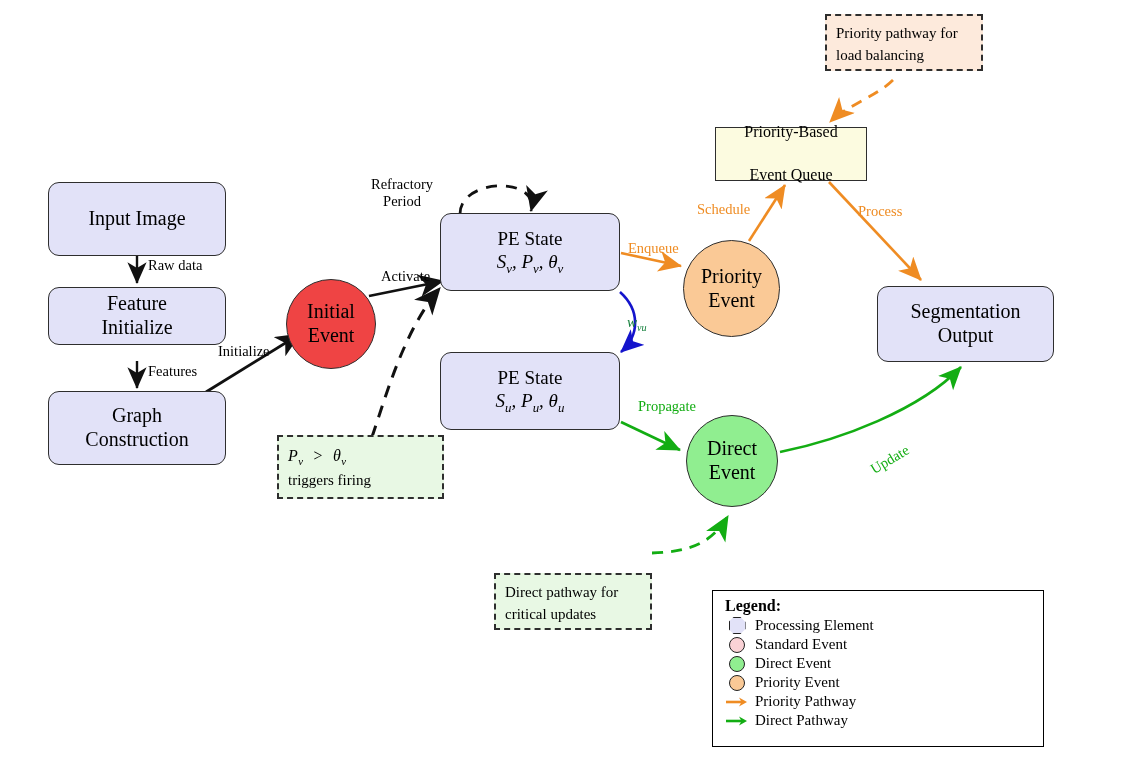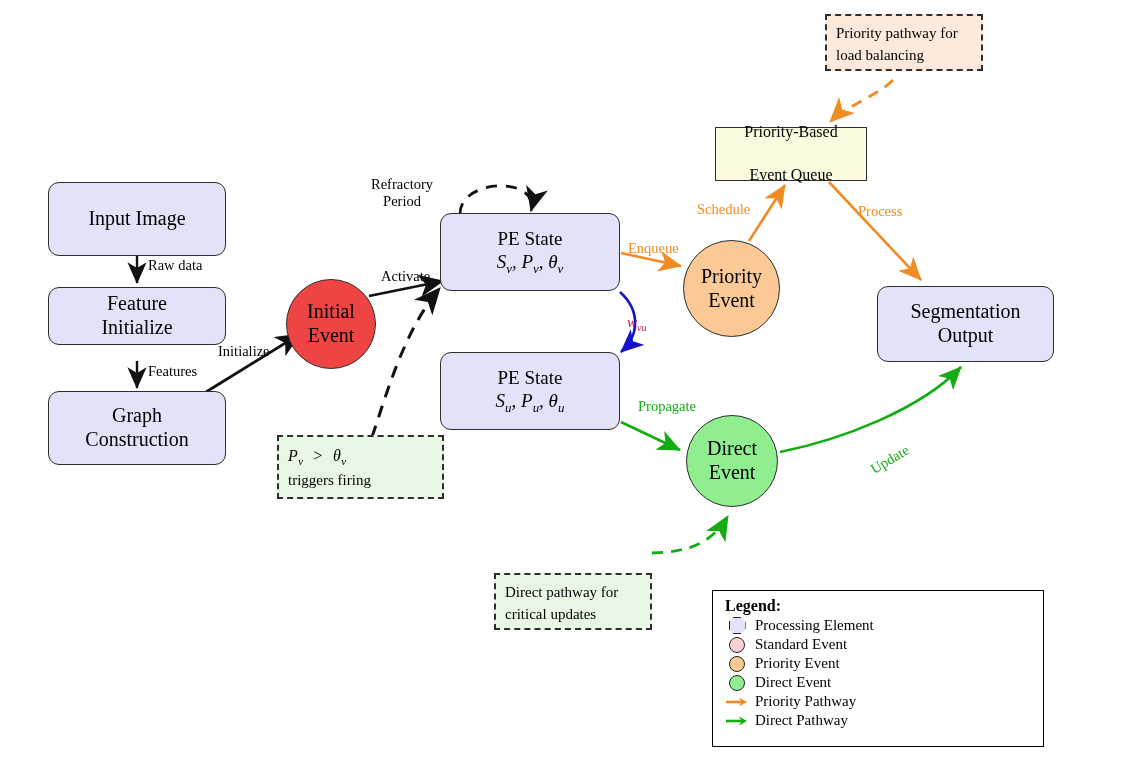--- a/index.html
+++ b/index.html
@@ -74,21 +74,21 @@
     letter-spacing: 0.5px;
   }
   .edge-label {
     position: absolute;
     font-size: 14.5px;
     white-space: nowrap;
     color: #000000;
   }
   .lbl-orange { color: #ef8c23; }
   .lbl-green { color: #13ad13; }
-  .lbl-blue { color: #be185d; font-style: italic; font-size: 15px; }
+  .lbl-blue { color: #15803d; font-style: italic; font-size: 15px; }
   .lbl-rot {
     transform: rotate(-31deg);
     transform-origin: left center;
   }
   .lbl-2line { line-height: 1.2; text-align: center; white-space: normal; }
   #legend {
     position: absolute;
     box-sizing: border-box;
     border: 1.6px solid #000000;
     background: #ffffff;
@@ -278,29 +278,29 @@
           <span class="legend-label">Processing Element</span>
         </div>
         <div class="legend-row">
           <span class="legend-swatch">
             <span class="sw-circle" style="background: rgb(250, 210, 214);"></span>
           </span>
           <span class="legend-label">Standard Event</span>
         </div>
         <div class="legend-row">
           <span class="legend-swatch">
+            <span class="sw-circle" style="background: rgb(144, 238, 144);"></span>
+          </span>
+          <span class="legend-label">Direct Event</span>
+        </div>
+        <div class="legend-row">
+          <span class="legend-swatch">
             <span class="sw-circle" style="background: rgb(250, 201, 150);"></span>
           </span>
           <span class="legend-label">Priority Event</span>
-        </div>
-        <div class="legend-row">
-          <span class="legend-swatch">
-            <span class="sw-circle" style="background: rgb(144, 238, 144);"></span>
-          </span>
-          <span class="legend-label">Direct Event</span>
         </div>
         <div class="legend-row">
           <span class="legend-swatch">
             <svg width="24" height="12" viewBox="0 0 24 12">
               <path d="M1,6 L17,6" stroke="#ef8c23" stroke-width="2.6" fill="none"></path>
               <path d="M14,1.5 L22,6 L14,10.5 L16.5,6 Z" fill="#ef8c23"></path>
             </svg>
           </span>
           <span class="legend-label">Priority Pathway</span>
         </div>

